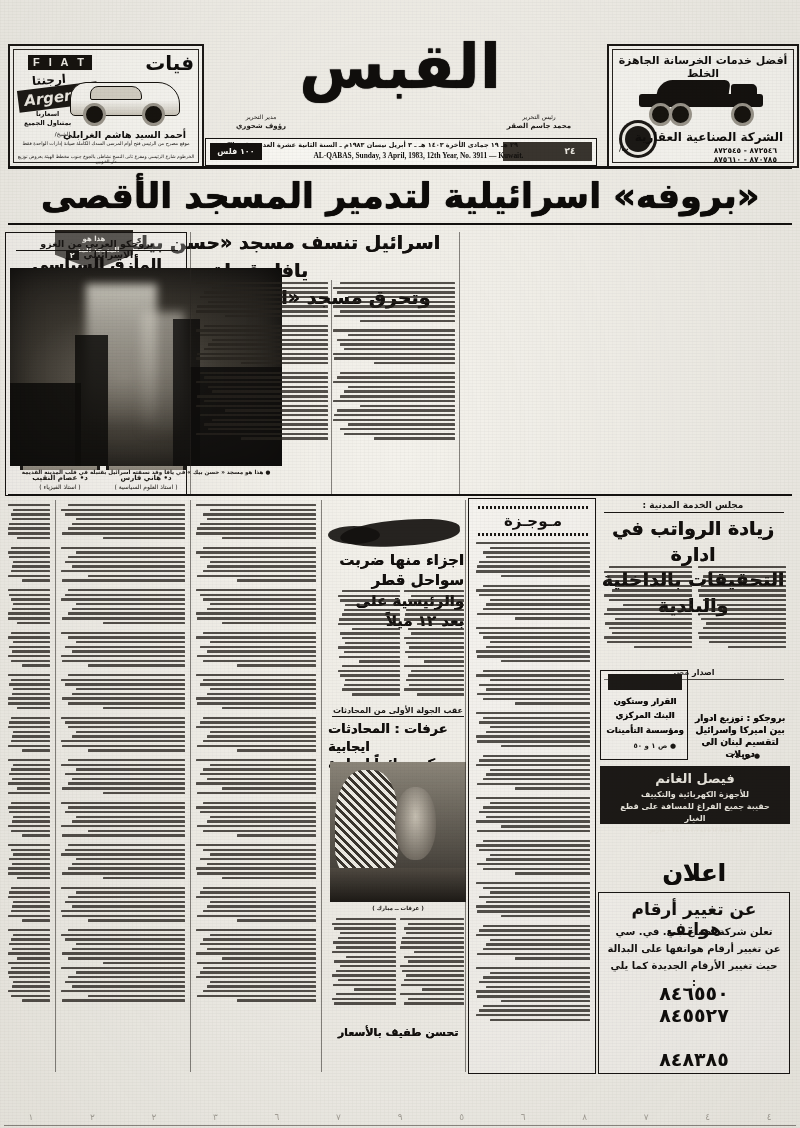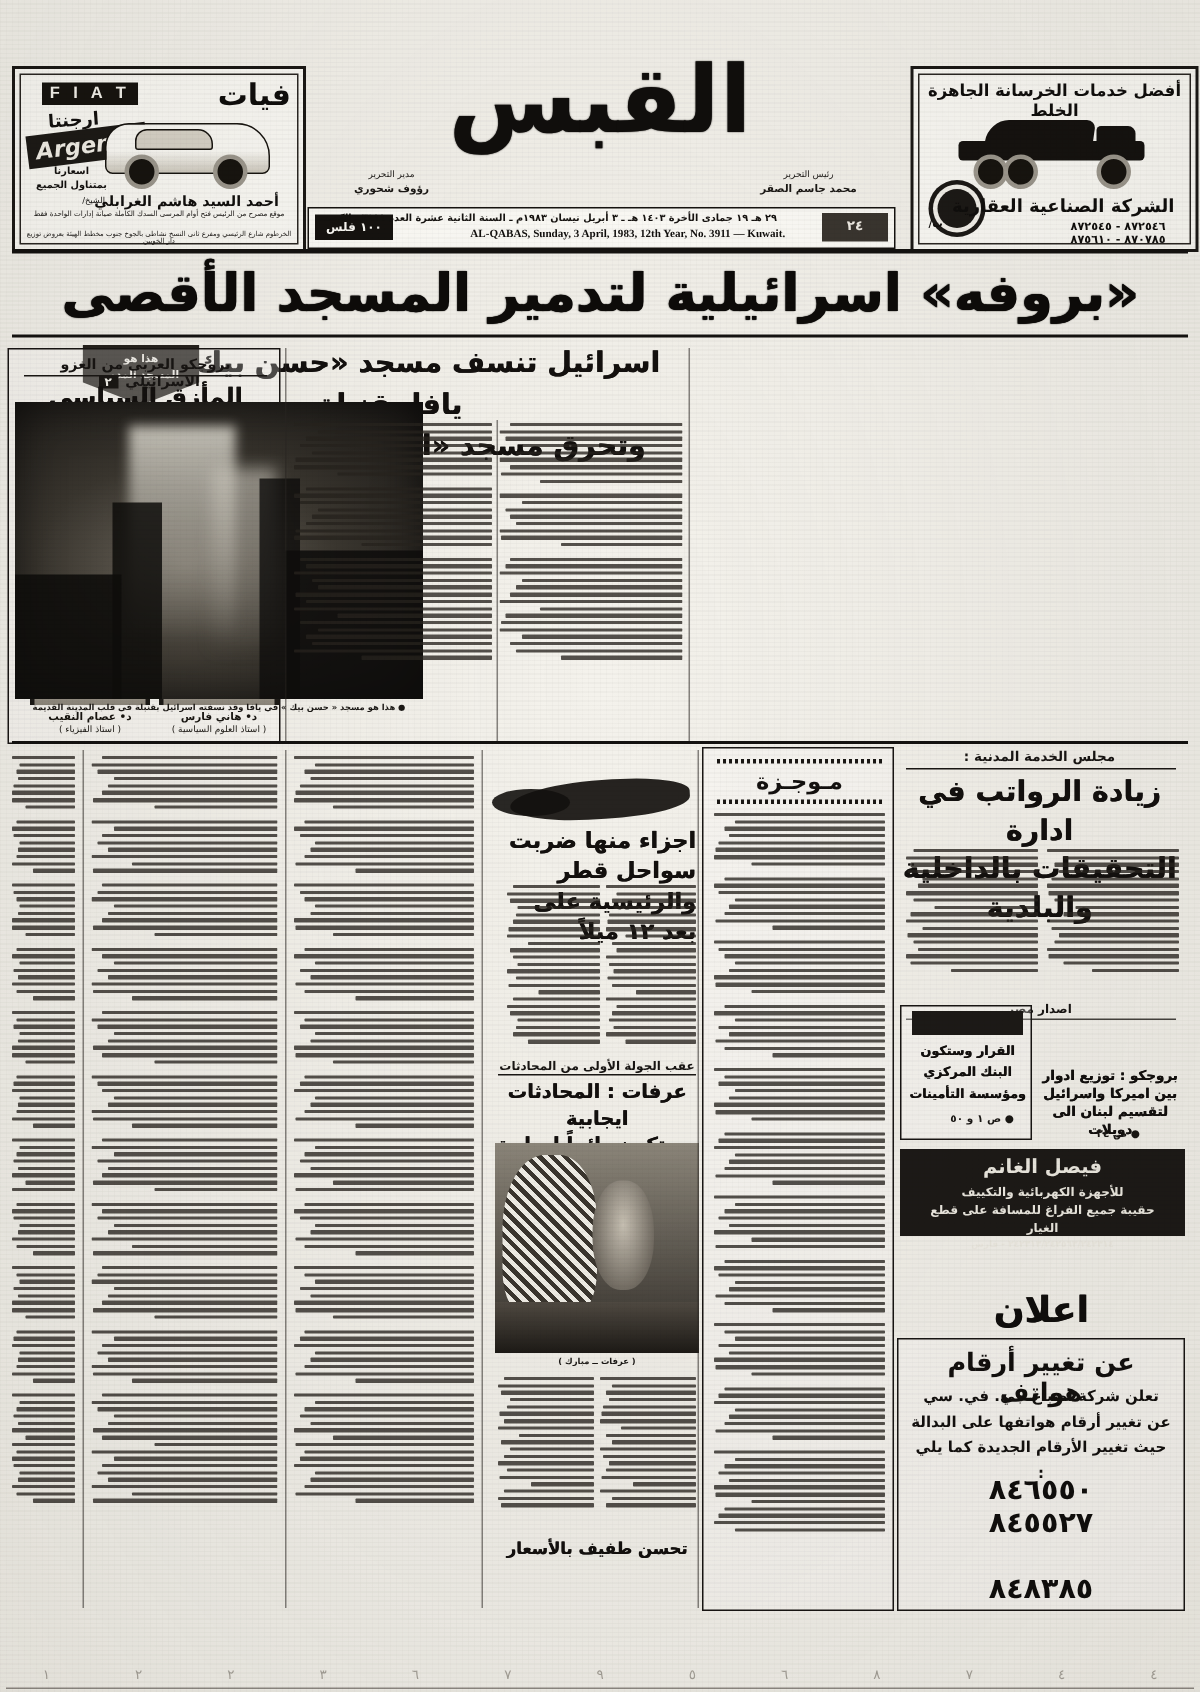--- a/index.html
+++ b/index.html
@@ -39,21 +39,21 @@
     line-height:.95;
   }
   .editor-lines{position:absolute;font-size:7px;color:#1a1714;text-align:center;line-height:1.5;font-weight:bold}
   .dateband{
     position:absolute;left:205px;top:138px;width:390px;height:26px;
     border:1.5px solid #15120f;background:#fdfcf8;
   }
   .dateband .ar{position:absolute;right:78px;top:2px;font-size:6.5px;color:#15120f;white-space:nowrap;font-weight:bold;letter-spacing:.1px}
   .dateband .en{position:absolute;right:60px;top:12px;left:95px;font-size:7.4px;color:#100e0c;white-space:nowrap;font-weight:bold;font-family:"Liberation Serif",serif;text-align:center;direction:ltr}
   .price-chip{position:absolute;left:4px;top:4px;width:52px;height:17px;background:#15120f;color:#fdfcf8;font-size:8px;font-weight:bold;text-align:center;line-height:17px;}
-  .pg-chip{position:absolute;right:4px;top:3px;width:44px;height:19px;background:#3a352f;color:#f2efe8;font-size:9px;font-weight:bold;text-align:center;line-height:19px;}
+  .pg-chip{position:absolute;right:4px;top:3px;width:44px;height:19px;background:#3a352f;color:#f2efe8;font-size:9px;font-weight:bold;text-align:center;line-height:19px;padding-left:45px;}
   
   .hl-rule{position:absolute;left:8px;width:784px;background:#141210;}
   .mainhead{
     position:absolute;right:12px;top:168px;width:776px;height:56px;
     font-size:35px;font-weight:bold;color:#0d0b09;text-align:center;
     letter-spacing:-1px;line-height:56px;white-space:nowrap;
     text-shadow:0 0 1px #0d0b09, .6px 0 0 #0d0b09;
   }
   .subhead{
     position:absolute;font-size:19px;font-weight:bold;color:#13100e;line-height:1.45;
@@ -577,21 +577,21 @@
       <div class="tx s1"></div>
       <div class="tx s4"></div>
       <div class="tx s3"></div>
     <div class="tx s6"></div>
       <div class="tx s2"></div>
       <div class="tx s5"></div>
   </div>
 
   <div style="position:absolute;right:336px;top:716px;width:132px;height:1px;background:#1a1714"></div>
   <div class="kicker" style="position:absolute;right:334px;top:706px;width:136px;font-size:8px">عقب الجولة الأولى من المحادثات</div>
-  <div class="sechead" style="position:absolute;right:332px;top:720px;width:140px;font-size:13px;text-align:center">
+  <div class="sechead" style="position:absolute;right:332px;top:720px;width:140px;font-size:13px;text-align:left">
     <div>عرفات : المحادثات ايجابية</div>
     <div>وستكون دائماً ايجابية</div>
   </div>
   <div class="arafat" style="right:334px;top:762px;width:136px;height:140px">
     <div class="kufiya"></div>
       <div class="ar-face"></div>
     <div style="position:absolute;left:0;bottom:0;width:100%;height:24%;background:linear-gradient(180deg,#514b43,#1d1a16)"></div>
   </div>
   <div class="photocap" style="right:334px;top:905px;width:136px">( عرفات ــ مبارك )</div>
   <div class="body-col" style="right:336px;top:918px;width:64px;height:100px">

